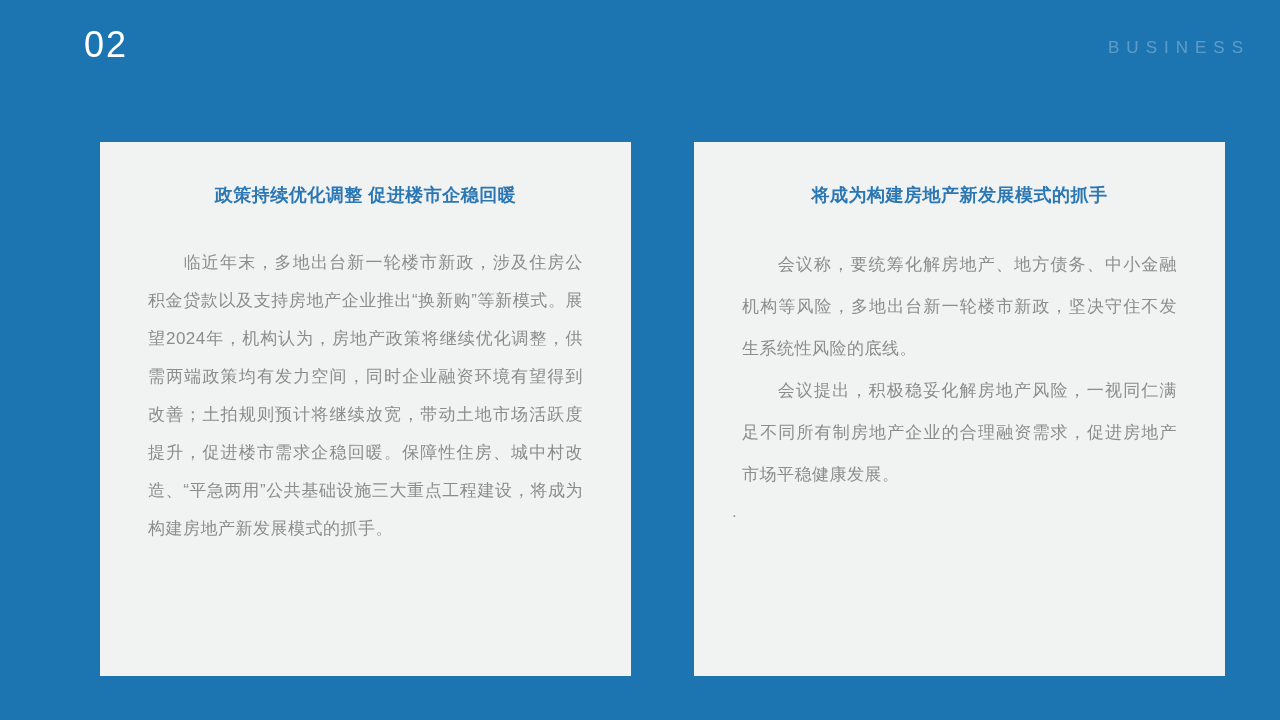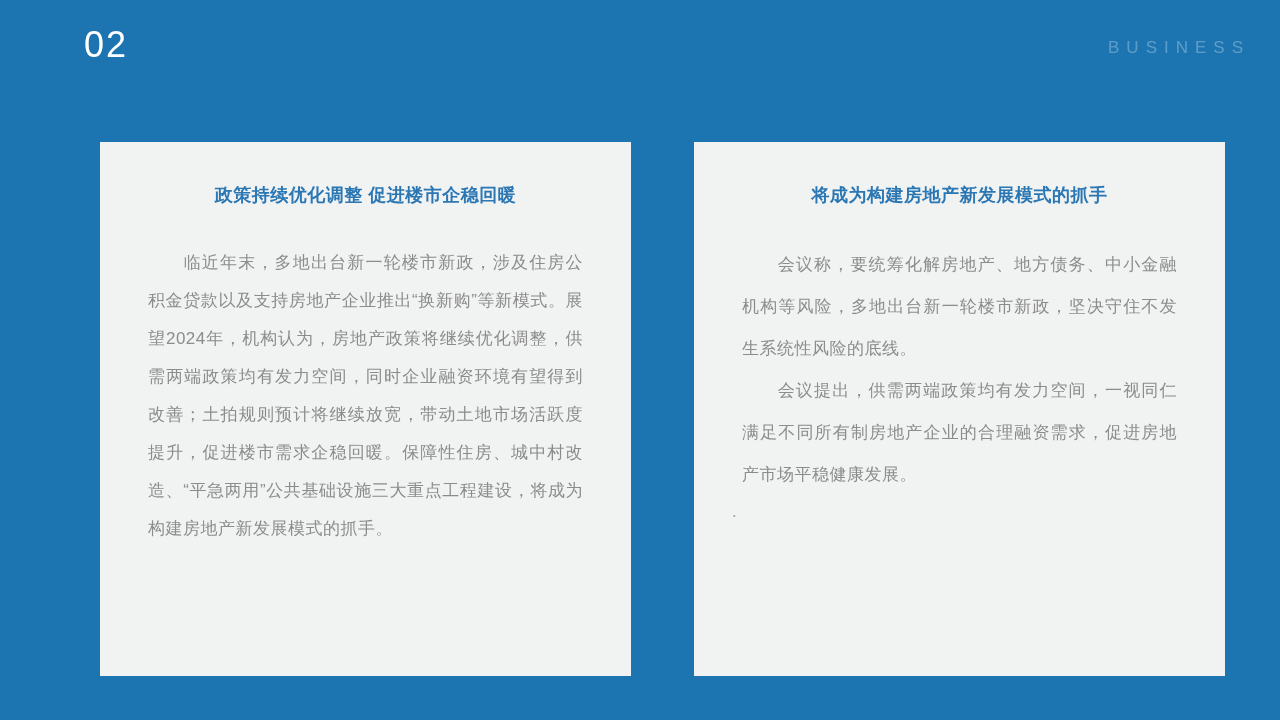--- a/index.html
+++ b/index.html
@@ -90,19 +90,19 @@
   <div class="cards">
 
     <section class="card card-left">
       <h2 class="card-title">政策持续优化调整 促进楼市企稳回暖</h2>
       <p>临近年末，多地出台新一轮楼市新政，涉及住房公积金贷款以及支持房地产企业推出“换新购”等新模式。展望2024年，机构认为，房地产政策将继续优化调整，供需两端政策均有发力空间，同时企业融资环境有望得到改善；土拍规则预计将继续放宽，带动土地市场活跃度提升，促进楼市需求企稳回暖。保障性住房、城中村改造、“平急两用”公共基础设施三大重点工程建设，将成为构建房地产新发展模式的抓手。</p>
     </section>
 
     <section class="card card-right">
       <h2 class="card-title">将成为构建房地产新发展模式的抓手</h2>
       <p>会议称，要统筹化解房地产、地方债务、中小金融机构等风险，多地出台新一轮楼市新政，坚决守住不发生系统性风险的底线。</p>
-      <p>会议提出，供需两端政策均有发力空间，一视同仁满足不同所有制房地产企业的合理融资需求，促进房地产市场平稳健康发展。</p>
+      <p>会议提出，积极稳妥化解房地产风险，一视同仁满足不同所有制房地产企业的合理融资需求，促进房地产市场平稳健康发展。</p>
       <span class="stray-mark">.</span>
     </section>
 
   </div>
 
 </div>
 
 </body></html>

